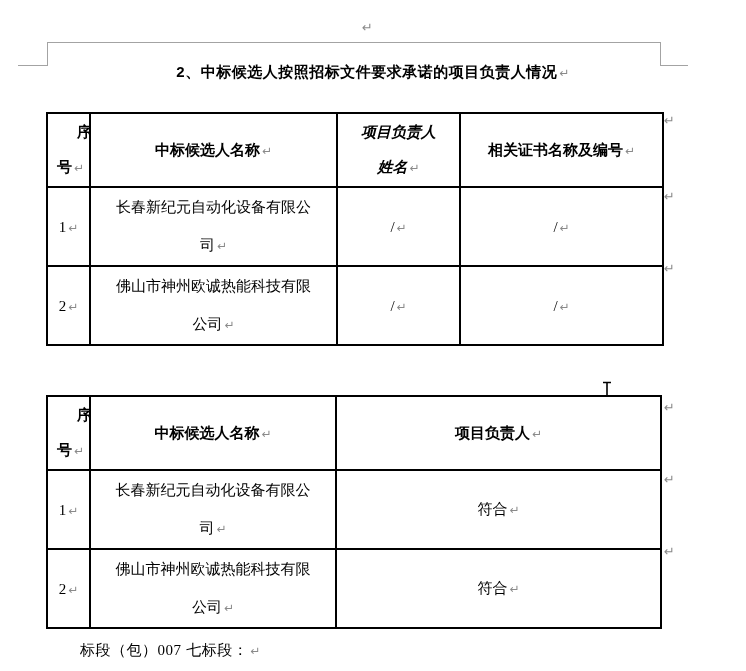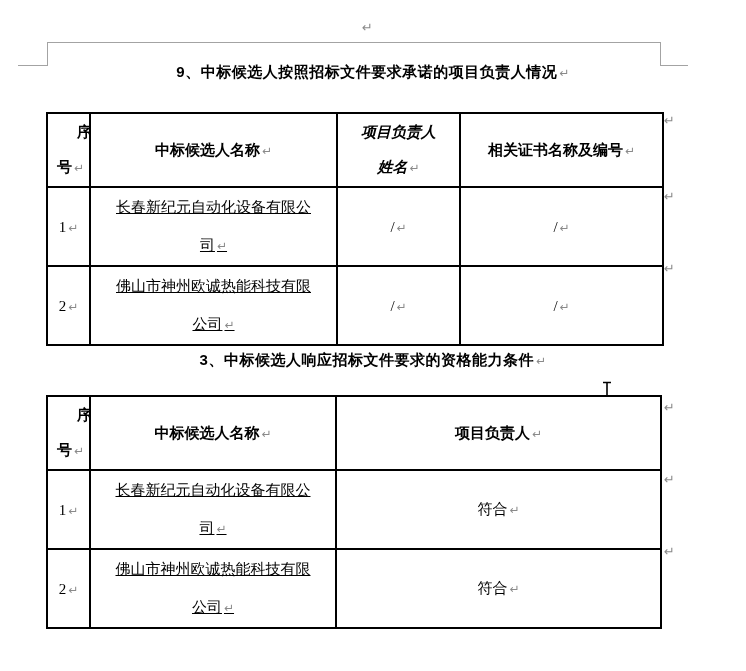--- a/index.html
+++ b/index.html
@@ -43,21 +43,21 @@
   }
   table.doc td {
     border: 2px solid #000000;
     text-align: center;
     vertical-align: middle;
     font-size: 15px;
     padding: 0;
     overflow: hidden;
   }
   table.doc td.hdr { font-weight: bold; }
-  .ln  { line-height: 38px; text-align: center; text-decoration: underline; }
+  .ln  { line-height: 38px; text-align: center; }
   .lnh { line-height: 35px; text-align: center; font-style: italic; }
   td.seq-cell { overflow: hidden; }
   .seq-l1 { line-height: 35px; text-align: left; padding-left: 29px; white-space: nowrap; }
   .seq-l2 { line-height: 35px; text-align: left; padding-left: 9px;  white-space: nowrap; }
   .latin { font-family: "Liberation Serif", "DejaVu Serif", serif; }
   .footer-line {
     position: absolute;
     left: 80px; top: 641px;
     font-size: 15px;
     letter-spacing: 0.5px;
@@ -71,21 +71,21 @@
 
   <span class="free-pc" style="left:362px; top:20px;">↵</span>
 
   <div class="tb" style="left:47px;  top:42px; width:614px; height:1px;"></div>
   <div class="tb" style="left:47px;  top:42px; width:1px;  height:24px;"></div>
   <div class="tb" style="left:18px;  top:65px; width:30px; height:1px;"></div>
   <div class="tb" style="left:660px; top:42px; width:1px;  height:24px;"></div>
   <div class="tb" style="left:660px; top:65px; width:28px; height:1px;"></div>
 
   <div class="heading" style="top:63px;">
-    <span>9、中标候选人按照招标文件要求承诺的项目负责人情况</span><span class="pc">↵</span>
+    <span>2、中标候选人按照招标文件要求承诺的项目负责人情况</span><span class="pc">↵</span>
   </div>
 
   <table class="doc" style="left:46px; top:112px; width:616px;">
     <colgroup>
         <col style="width:43px">
         <col style="width:247px">
         <col style="width:123px">
         <col style="width:203px">
       </colgroup>
     <tbody>
@@ -123,23 +123,20 @@
       <td><span class="latin">/</span><span class="pc">↵</span></td>
       <td><span class="latin">/</span><span class="pc">↵</span></td>
     </tr>
   </tbody>
     </table>
 
   <span class="free-pc" style="left:664px; top:113px;">↵</span>
   <span class="free-pc" style="left:664px; top:189px;">↵</span>
   <span class="free-pc" style="left:664px; top:261px;">↵</span>
 
-  <div class="heading" style="top:351px;">
-    <span>3、中标候选人响应招标文件要求的资格能力条件</span><span class="pc">↵</span>
-  </div>
 
   <svg class="cursor" width="14" height="19" viewBox="0 0 14 19">
     <path d="M3 1.5 H11 M7 1.5 V17.5 M3 17.5 H11" stroke="#000000" stroke-width="1.6" fill="none"></path>
   </svg>
 
   <table class="doc" style="left:46px; top:395px; width:614px;">
     <colgroup>
         <col style="width:43px">
         <col style="width:246px">
         <col style="width:325px">
@@ -173,14 +170,17 @@
       </td>
       <td><span>符合</span><span class="pc">↵</span></td>
     </tr>
   </tbody>
     </table>
 
   <span class="free-pc" style="left:664px; top:400px;">↵</span>
   <span class="free-pc" style="left:664px; top:472px;">↵</span>
   <span class="free-pc" style="left:664px; top:544px;">↵</span>
 
+  <div class="footer-line">
+    <span>标段（包）</span><span class="latin">007</span><span> 七标段：</span><span class="pc">↵</span>
+  </div>
 
 </div>
 
 </body></html>

